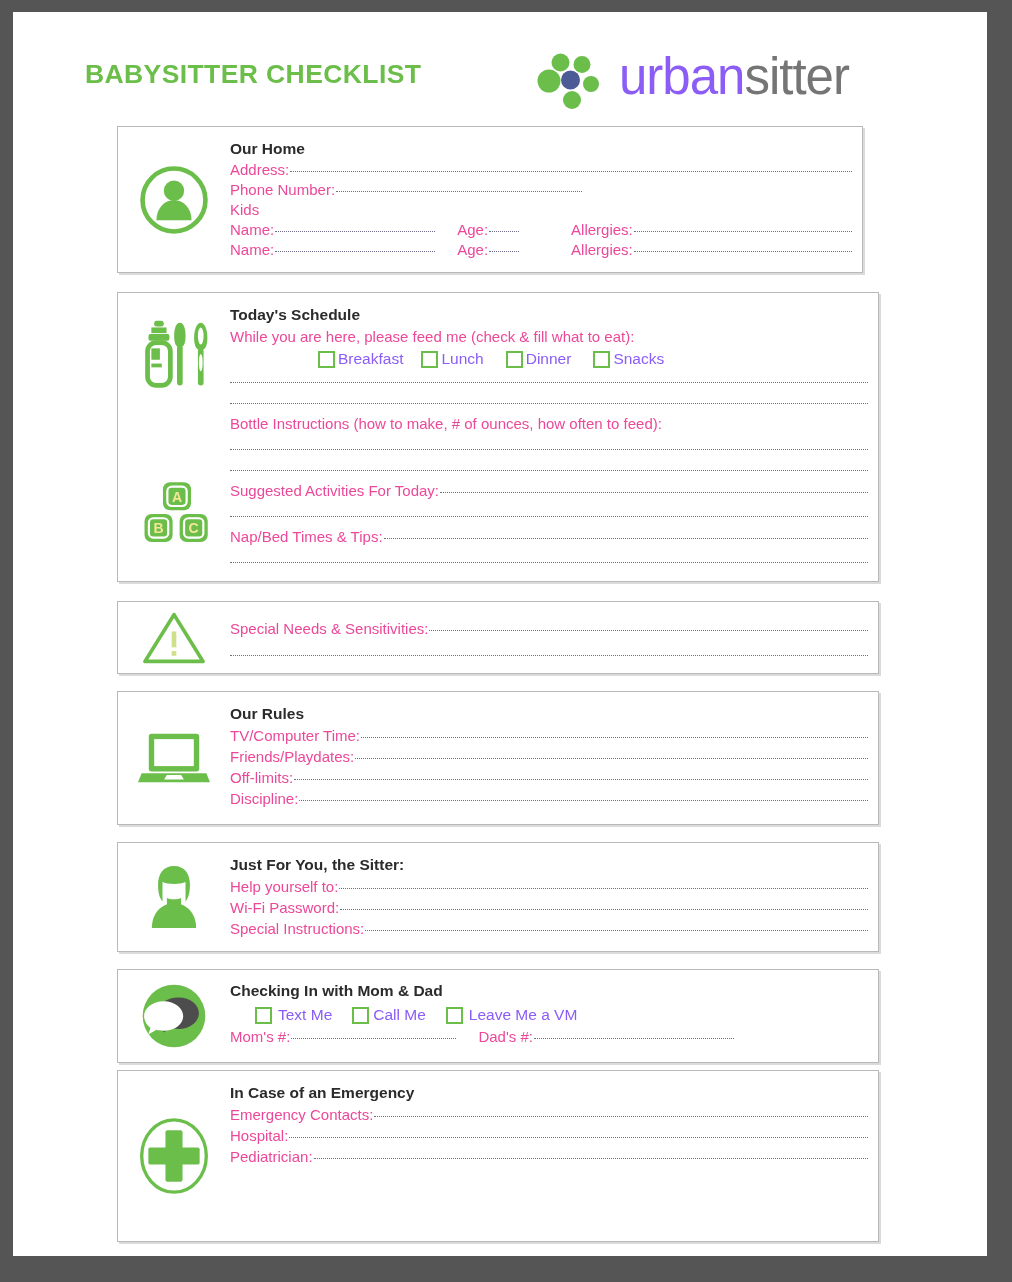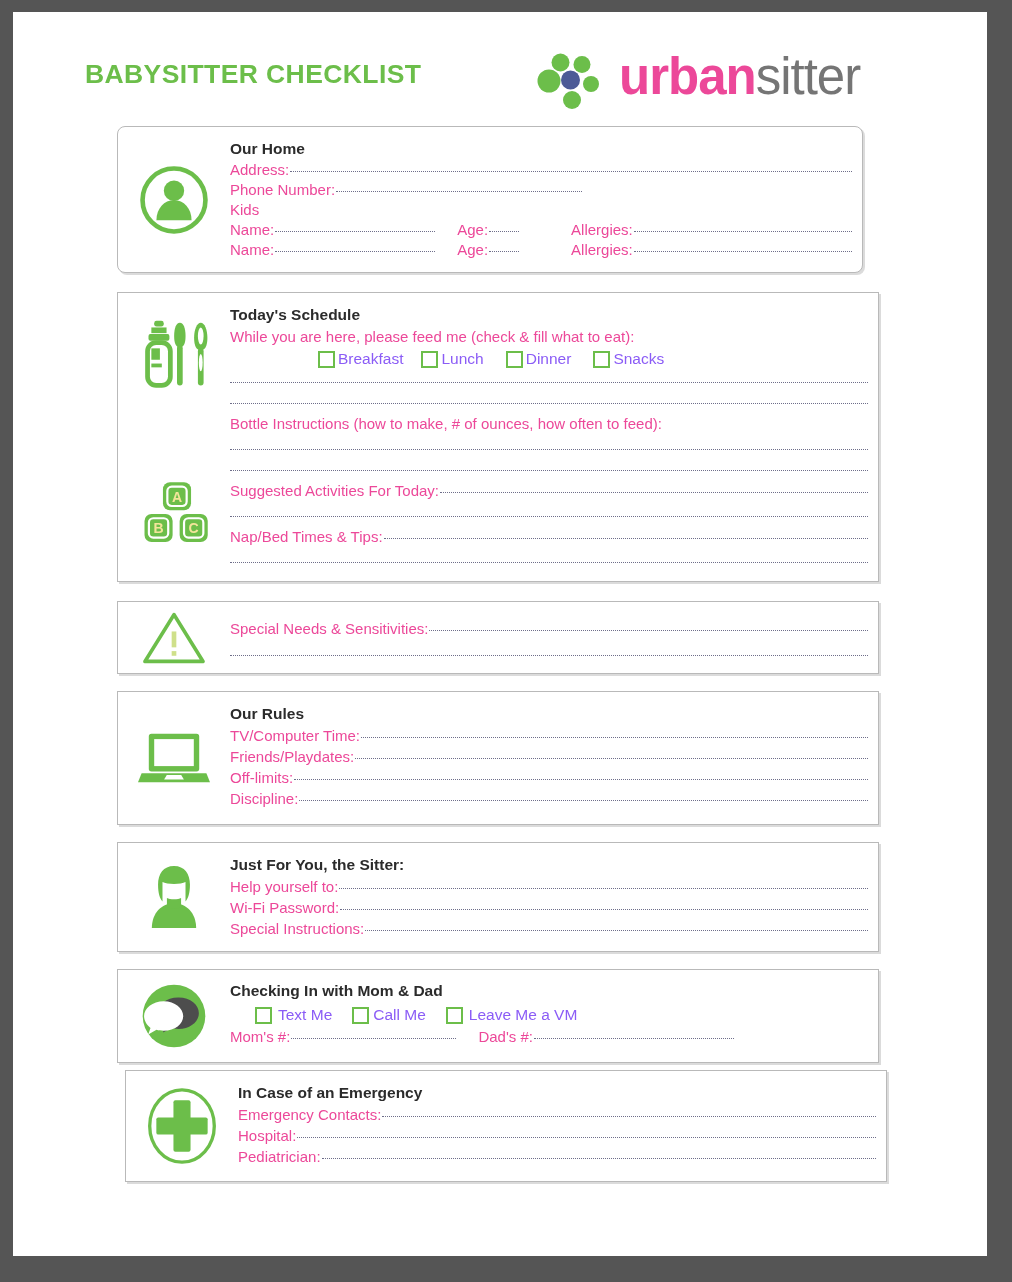--- a/index.html
+++ b/index.html
@@ -63,21 +63,21 @@
   }
   .logo-word {
     position: absolute;
     left: 96px;
     top: 2px;
     font-size: 51px;
     line-height: 62px;
     white-space: nowrap;
     letter-spacing: -1px;
   }
-  .logo-word .u { font-weight: bold; color: #ec4899; }
+  .logo-word .u { font-weight: normal; color: #8b5cf6; }
   .logo-word .s { font-weight: normal; color: #757575; }
 
   
   .box {
     position: absolute;
     background: #ffffff;
     border: 1px solid #b9b9b9;
     box-shadow: 2px 2px 0 rgba(0,0,0,0.14);
     box-sizing: border-box;
   }
@@ -162,21 +162,21 @@
             <circle cx="37" cy="50" r="9" fill="#6cbe4a"></circle>
             <circle cx="35.5" cy="30" r="9.5" fill="#4c5a96"></circle>
           </svg>
         </div>
         <div class="logo-word">
           <span class="u">urban</span><span class="s">sitter</span>
         </div>
       </div>
     </div>
 
-    <div class="box" style="left:104px; top:114px; width:746px; height:147px;border-radius:8px;">
+    <div class="box" style="left:104px; top:114px; width:746px; height:147px;">
       <div class="icon-slot">
         <svg viewBox="0 0 80 80" width="74" height="74">
           <circle cx="40" cy="40" r="34" fill="none" stroke="#6cbe4a" stroke-width="5"></circle>
           <circle cx="40" cy="30" r="11" fill="#6cbe4a"></circle>
           <path d="M21 62 c0 -13 8.5 -22 19 -22 c10.5 0 19 9 19 22 z" fill="#6cbe4a"></path>
         </svg>
       </div>
       <div class="content" style="padding-top:13px;">
         <div class="sec-title">Our Home</div>
         <div class="row" style="margin-top:3px;">
@@ -388,21 +388,21 @@
           <span class="lbl">Mom's #:</span>
           <span class="dash" style="flex:0 0 165px;"></span>
           <span style="width:22px;"></span>
           <span class="lbl">Dad's #:</span>
           <span class="dash" style="flex:0 0 200px;"></span>
           <span style="flex:1 1 auto;"></span>
         </div>
       </div>
     </div>
 
-    <div class="box" style="left:112px; top:1058px; width:762px; height:112px;">
+    <div class="box" style="left:104px; top:1058px; width:762px; height:172px;">
       <div class="icon-slot">
         <svg viewBox="0 0 80 86" width="76" height="82">
           <ellipse cx="40" cy="43" rx="34" ry="38" fill="none" stroke="#6cbe4a" stroke-width="3.5"></ellipse>
           <rect x="31" y="16" width="18" height="54" rx="2" fill="#6cbe4a"></rect>
           <rect x="13" y="34" width="54" height="18" rx="2" fill="#6cbe4a"></rect>
         </svg>
       </div>
       <div class="content" style="padding-top:13px;">
         <div class="sec-title">In Case of an Emergency</div>
         <div class="row" style="margin-top:4px;">

